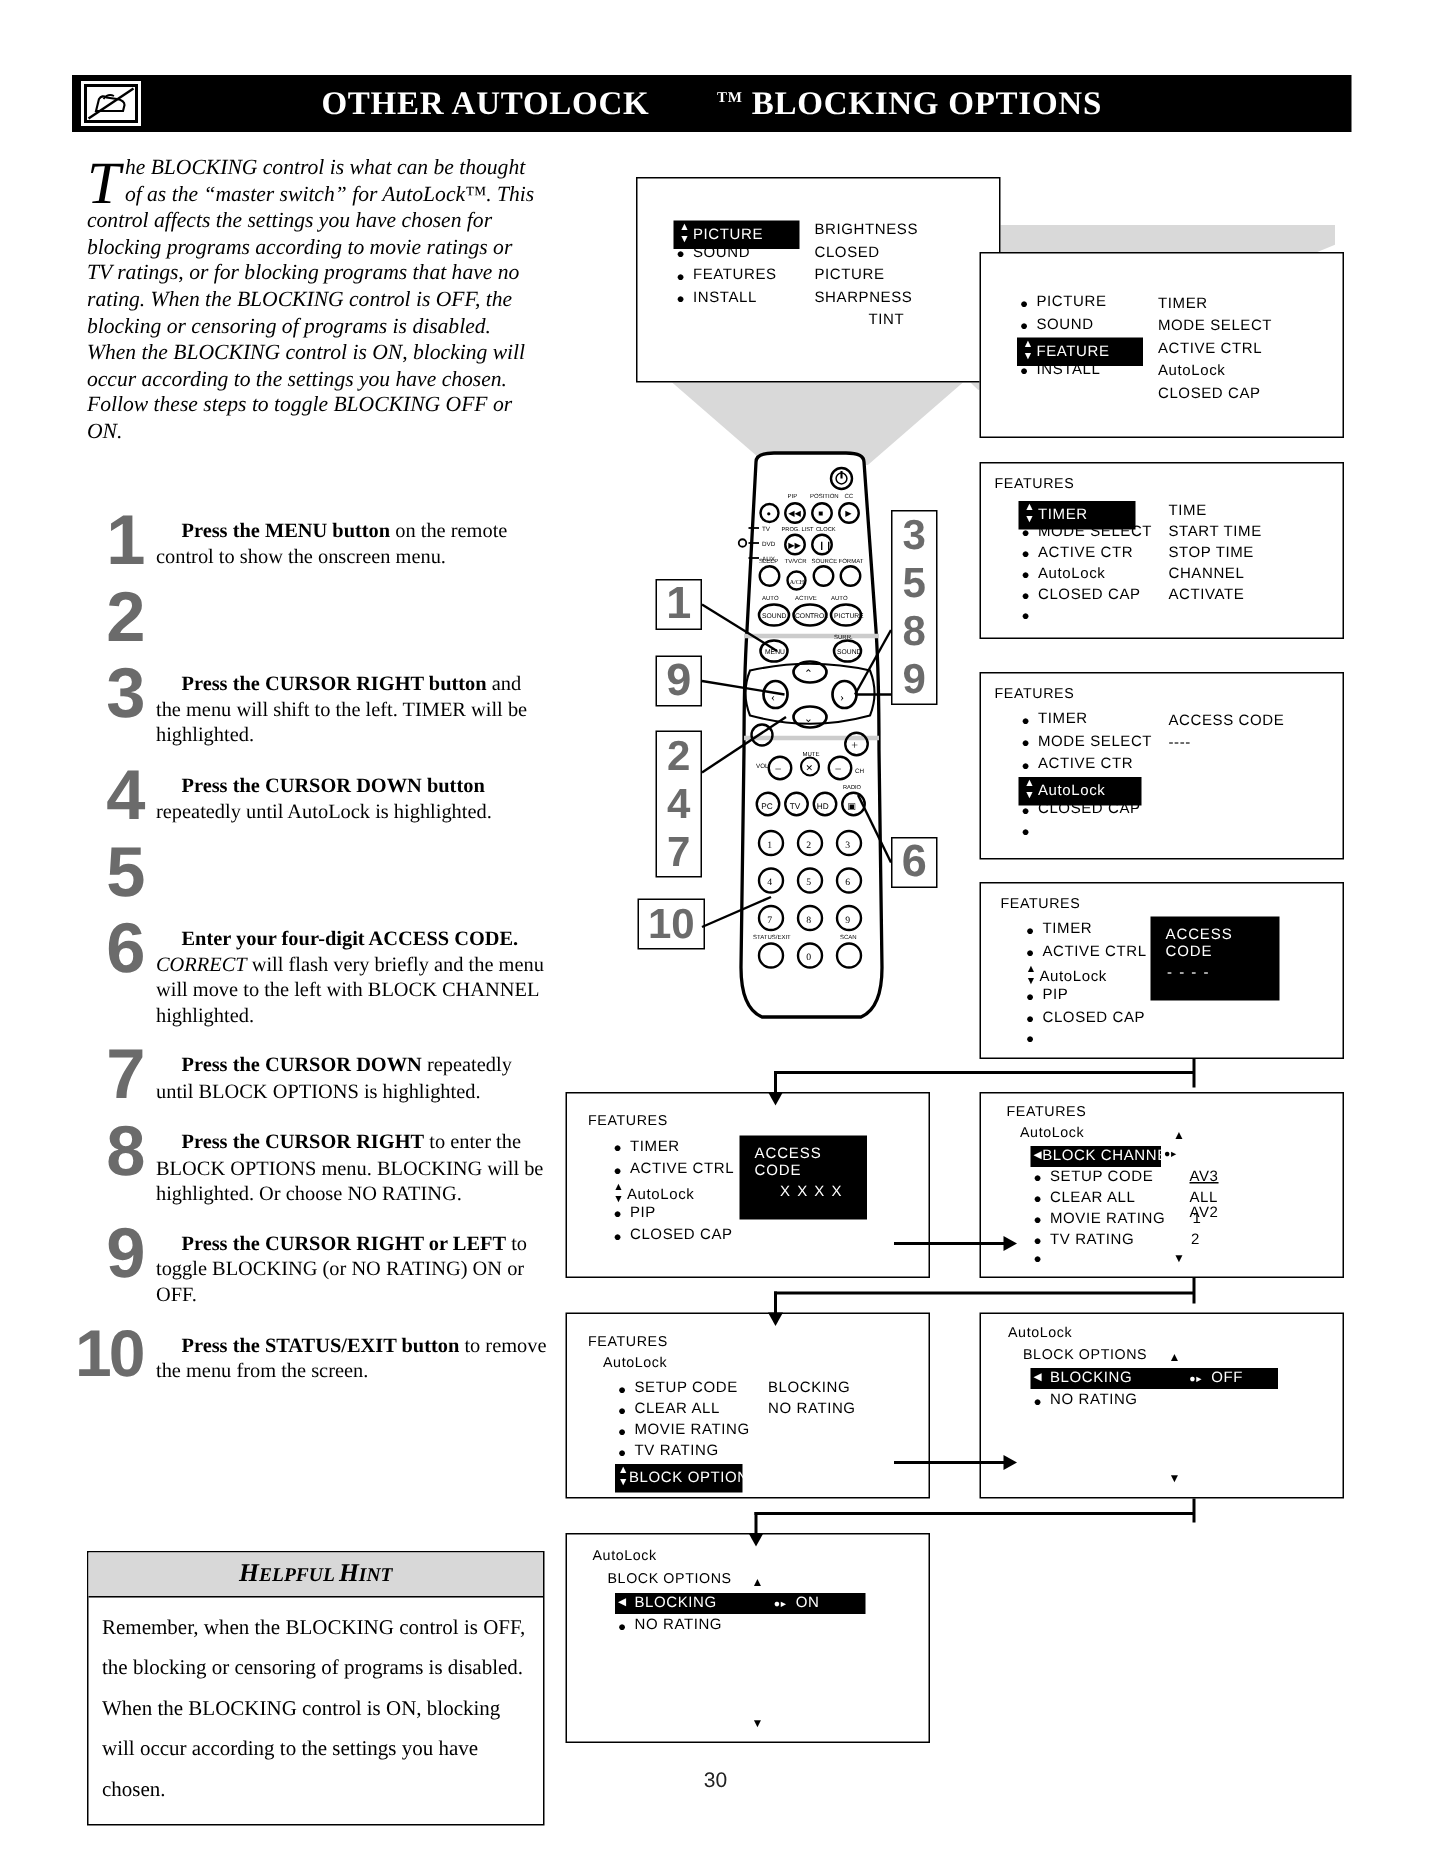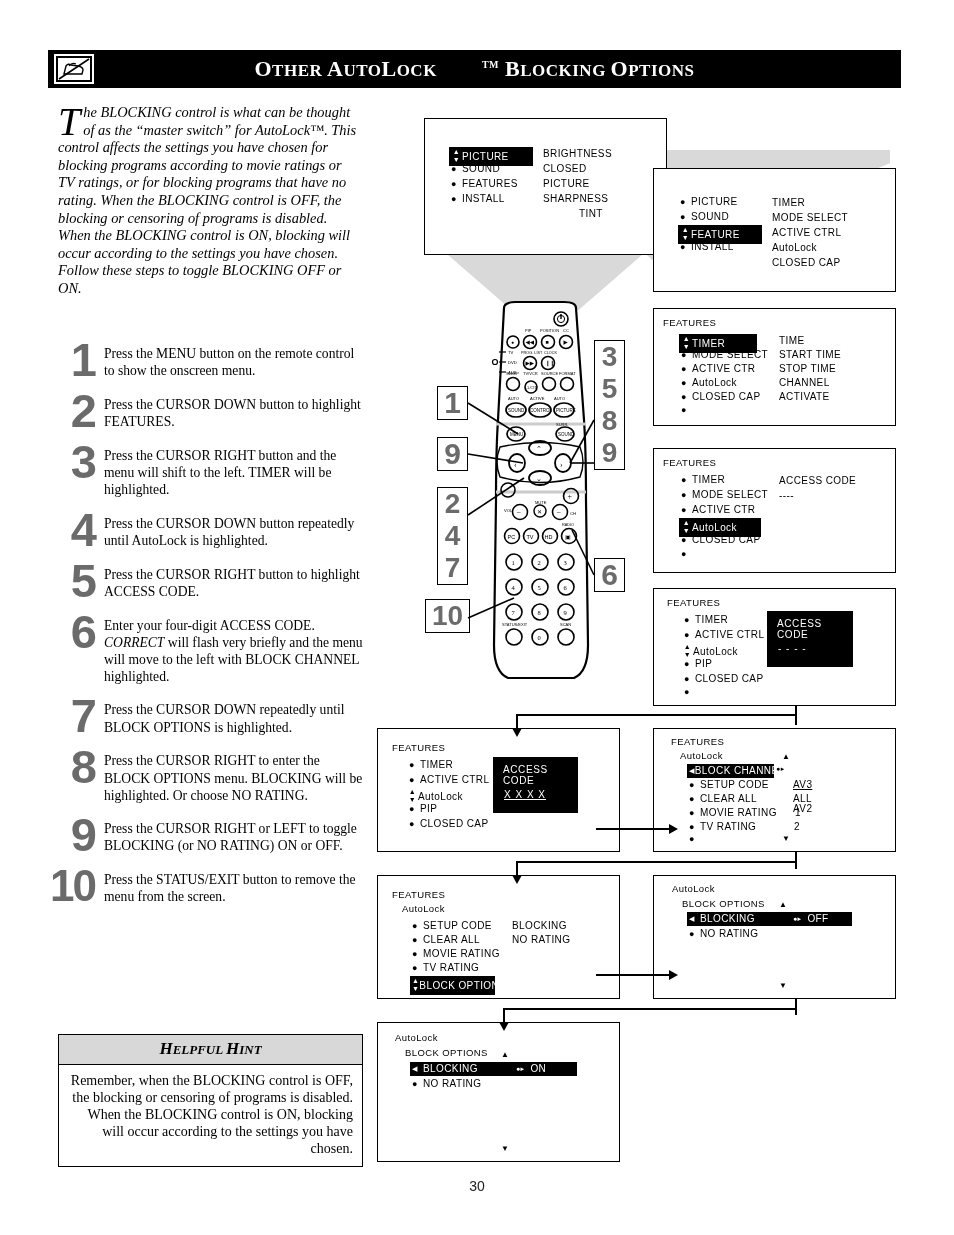--- a/index.html
+++ b/index.html
@@ -14,21 +14,21 @@
 
   
   #header {
     position:absolute; left:48px; top:50px; width:853px; height:38px;
     background:#000; display:flex; align-items:center; justify-content:center;
   }
   #header-title {
     color:#fff; font-family:"Liberation Serif", serif; font-weight:bold;
     font-size:22px; letter-spacing:.5px; white-space:nowrap;
   }
-  #header-title .sc { font-size:17px; }
+  #header-title .sc { font-size:22px; }
   #header-title sup { font-size:10px; vertical-align:super;margin-left:45px; }
   #hand-icon {
     position:absolute; left:52px; top:52px; width:44px; height:34px;
     background:#fff; border:2px solid #000;
     display:flex; align-items:center; justify-content:center;
   }
 
   
   #intro {
     position:absolute; left:58px; top:104px; width:302px;
@@ -41,31 +41,31 @@
 
   #steps { position:absolute; left:32px; top:340px; width:335px; }
   .step { display:flex; align-items:flex-start; margin-bottom:11px; }
   .step-num {
     color:#6b6b6b; font-family:"Liberation Sans", sans-serif; font-weight:bold;
     font-size:47px; line-height:40px; width:72px; text-align:right;
     padding-right:9px; flex:0 0 72px; letter-spacing:-2px;
   }
   .step-num.wide { font-size:44px; }
   .step-text { font-size:13.6px; line-height:17.2px; padding-top:5px; flex:1; }
-  .step-text b { font-weight:normal; }
+  .step-text b { font-weight:bold;margin-left:17px; }
   .step-text i { font-style:italic; }
 
   
   #hint { position:absolute; left:58px; top:1034px; width:305px; border:1.5px solid #000; }
   #hint-head {
     background:#d8d8d8; border-bottom:1.5px solid #000; text-align:center;
     padding:4px 0 5px; font-size:17px; font-style:italic; font-weight:bold;
   }
   #hint-head .sc { font-size:13px; }
-  #hint-body { padding:7px 9px 9px; font-size:14px; line-height:17px;text-align:right; }
+  #hint-body { padding:7px 9px 9px; font-size:14px; line-height:27px; }
 
   
   #page-num {
     position:absolute; left:0; top:1178px; width:954px; text-align:center;
     font-family:"Liberation Sans", sans-serif; font-size:14px; color:#222;
   }
 
   
   .osd {
     position:absolute; border:1.4px solid #000; background:#fff;
@@ -134,36 +134,34 @@
 
 <div id="steps">
 
   <div class="step">
     <div class="step-num">1</div>
     <div class="step-text"><b>Press the MENU button</b><span> on the remote control to show the onscreen menu.</span></div>
   </div>
 
   <div class="step">
     <div class="step-num">2</div>
-    <div class="step-text"><b>Press the CURSOR DOWN button</b><span> to highlight FEATURES.</span></div>
   </div>
 
   <div class="step">
     <div class="step-num">3</div>
     <div class="step-text"><b>Press the CURSOR RIGHT button</b><span> and the menu will shift to the left. TIMER will be highlighted.</span></div>
   </div>
 
   <div class="step">
     <div class="step-num">4</div>
     <div class="step-text"><b>Press the CURSOR DOWN button</b><span> repeatedly until AutoLock is highlighted.</span></div>
   </div>
 
   <div class="step">
     <div class="step-num">5</div>
-    <div class="step-text"><b>Press the CURSOR RIGHT button</b><span> to highlight </span><b>ACCESS CODE.</b></div>
   </div>
 
   <div class="step">
     <div class="step-num">6</div>
     <div class="step-text"><b>Enter your four-digit ACCESS CODE.</b><i> CORRECT</i><span> will flash very briefly and the menu will move to the left with BLOCK CHANNEL highlighted.</span></div>
   </div>
 
   <div class="step">
     <div class="step-num">7</div>
     <div class="step-text"><b>Press the CURSOR DOWN</b><span> repeatedly until BLOCK OPTIONS is highlighted.</span></div>
@@ -365,21 +363,21 @@
     <div class="mrow" style="left:31px; top:74px;">
       <span class="bullet">●</span>
         <span>PIP</span>
     </div>
     <div class="mrow" style="left:31px; top:89px;">
       <span class="bullet">●</span>
         <span>CLOSED CAP</span>
     </div>
     <div class="blackbox" style="left:115px; top:28px; width:85px; height:56px;">
       <div style="padding:7px 0 0 10px;">ACCESS CODE</div>
-      <div style="padding:3px 0 0 11px; letter-spacing:1px;text-decoration:underline;">X X X X</div>
+      <div style="padding:3px 0 0 27px; letter-spacing:1px;">X X X X</div>
     </div>
   </div>
 </div>
 
 <div class="osd" style="left:653px; top:728px; width:243px; height:124px;">
   <div class="osd-inner">
     <div class="osd-title" style="left:17px; top:7px;">FEATURES</div>
     <div class="osd-title lower" style="left:26px; top:21px;">AutoLock</div>
     <div class="arrow-up" style="left:128px; top:24px;">▲</div>
     <div class="mrow hl" style="left:33px; top:35px; width:87px;">

